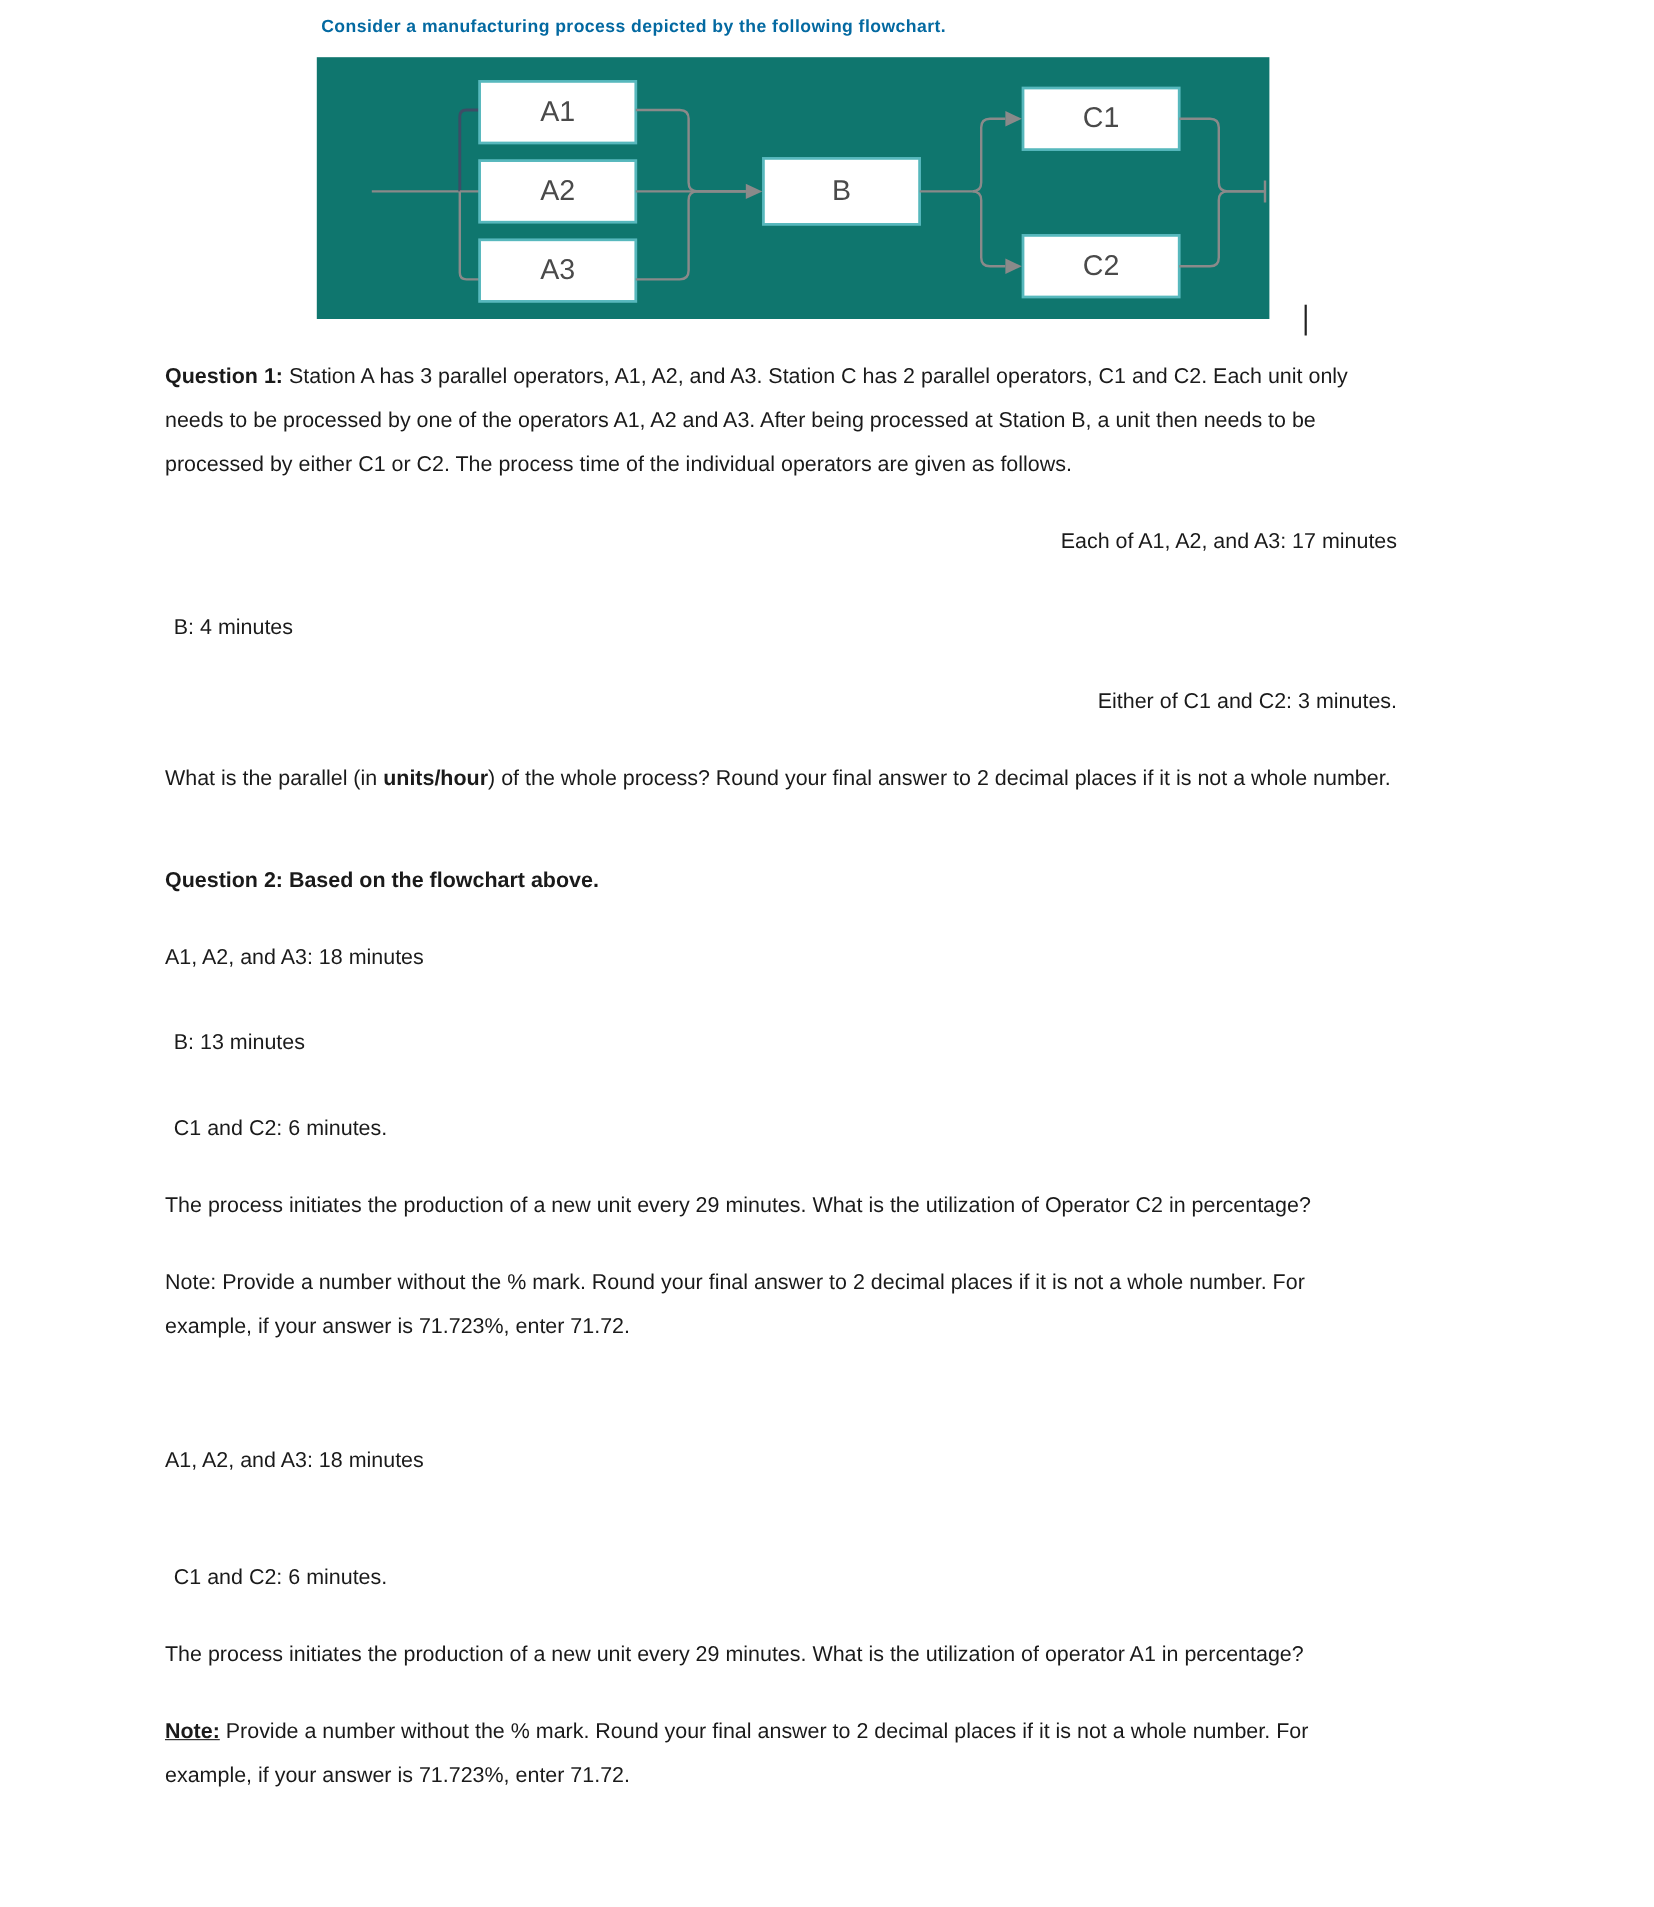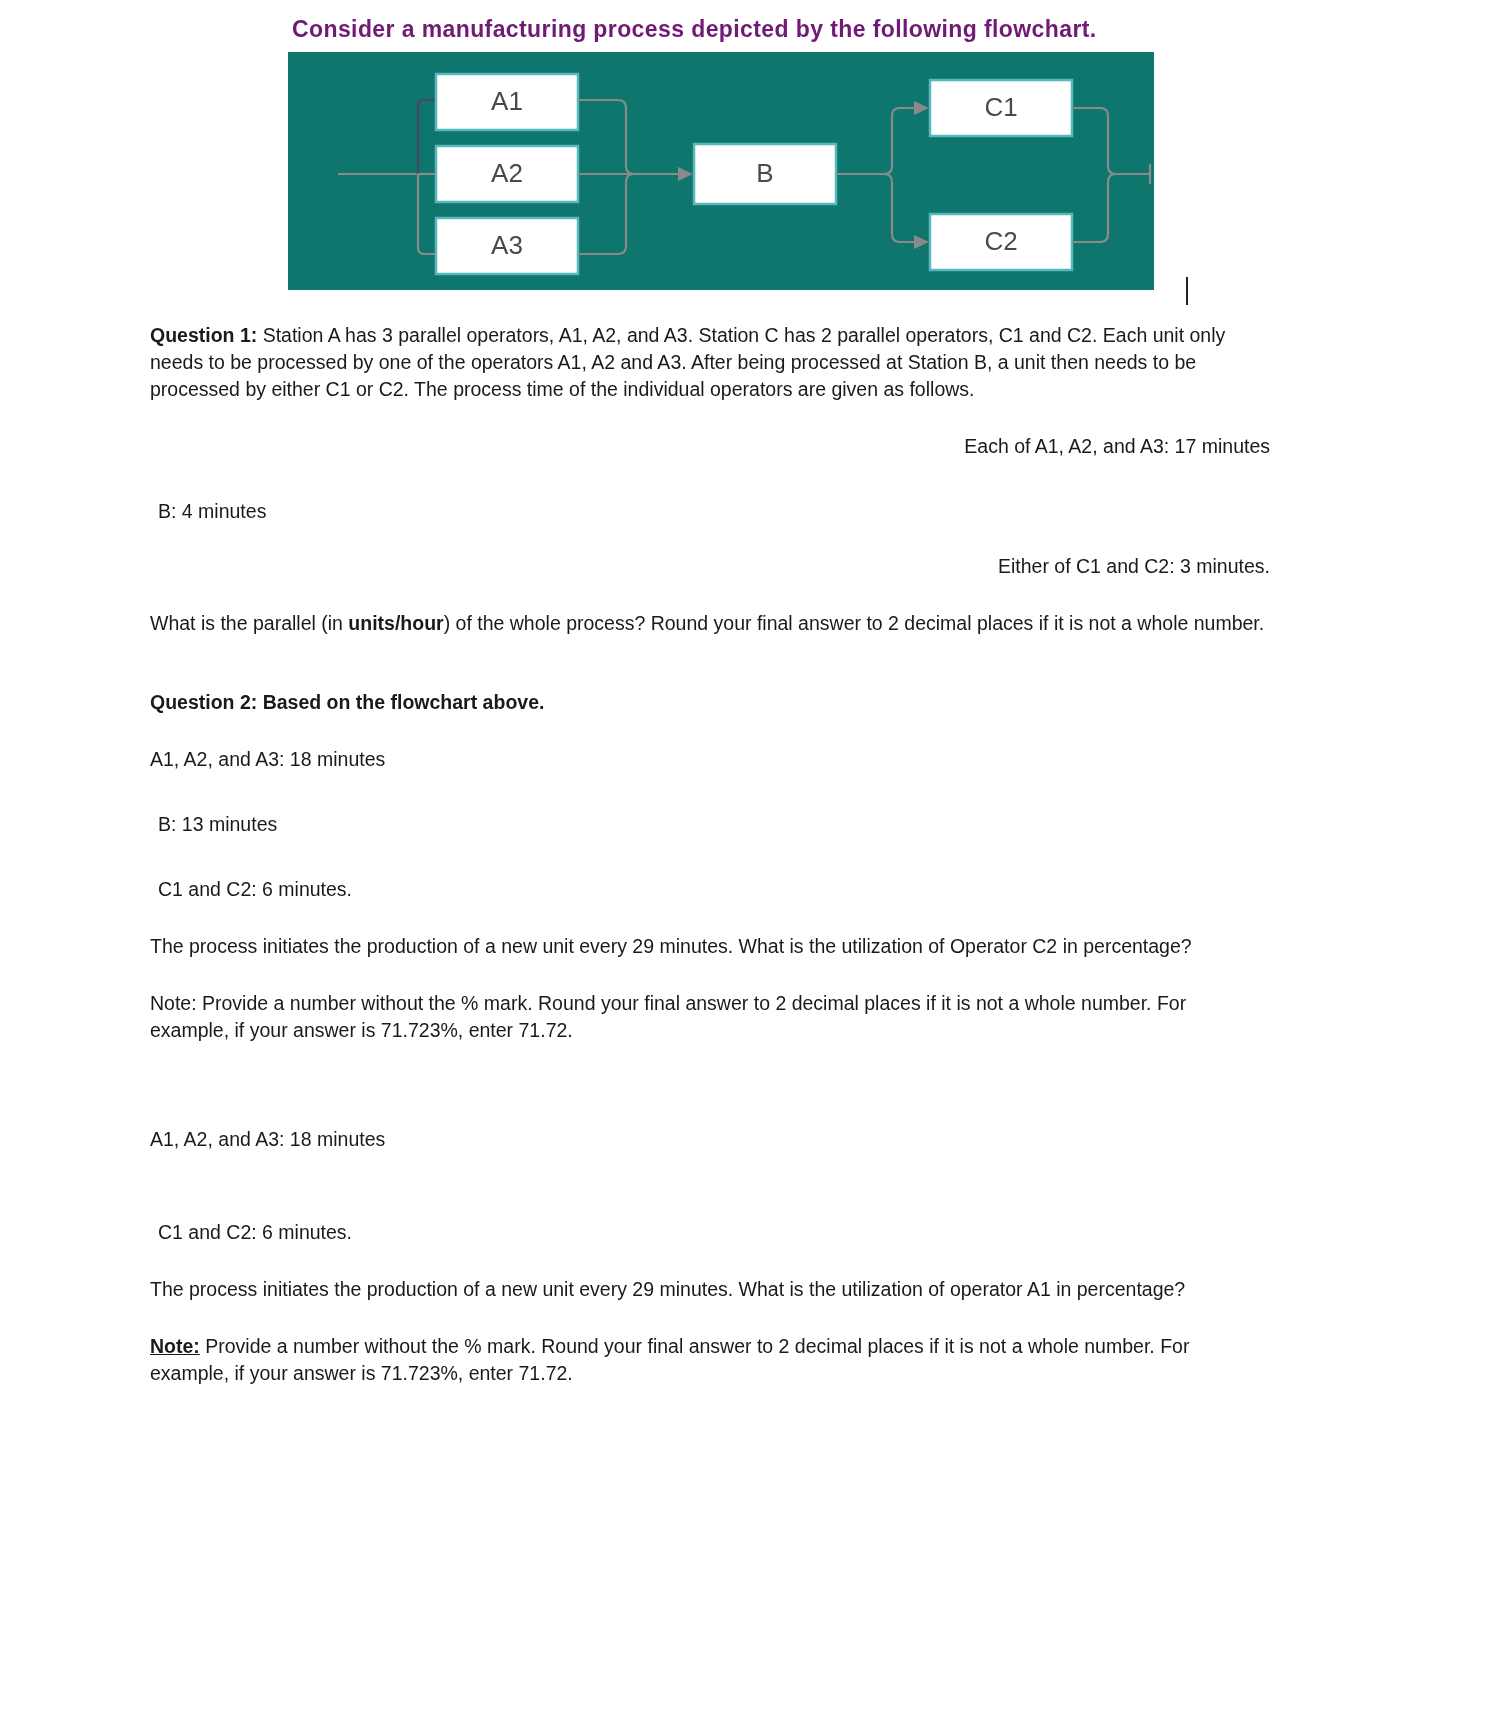--- a/index.html
+++ b/index.html
@@ -19,24 +19,24 @@
     width: 1504px;
     min-height: 1734px;
     box-sizing: border-box;
   }
 
   
   .intro {
     position: absolute;
     left: 292px;
     top: 16px;
-    font-size: 23px;
+    font-size: 16px;
     font-weight: 700;
     letter-spacing: 0.4px;
-    color: #701a75;
+    color: #0369a1;
     white-space: nowrap;
   }
 
   
   .flow-wrap {
     position: absolute;
     left: 288px;
     top: 52px;
     width: 866px;
     height: 238px;
@@ -79,21 +79,21 @@
   
   .content {
     position: absolute;
     left: 150px;
     top: 322px;
     width: 1120px;
   }
   p {
     margin: 0;
     font-size: 19.5px;
-    line-height: 27px;
+    line-height: 40px;
     color: #1a1a1a;
   }
   p.block { margin-bottom: 0; }
   .gap-sm { height: 28px; }
   .gap-md { height: 30px; }
   .gap-xl { height: 52px; }
   .indent-1 { padding-left: 33px; text-align: right; }
   .indent-half { padding-left: 8px; margin-top: 10px; }
   b, strong { font-weight: 700; }
   .u { text-decoration: underline; }

